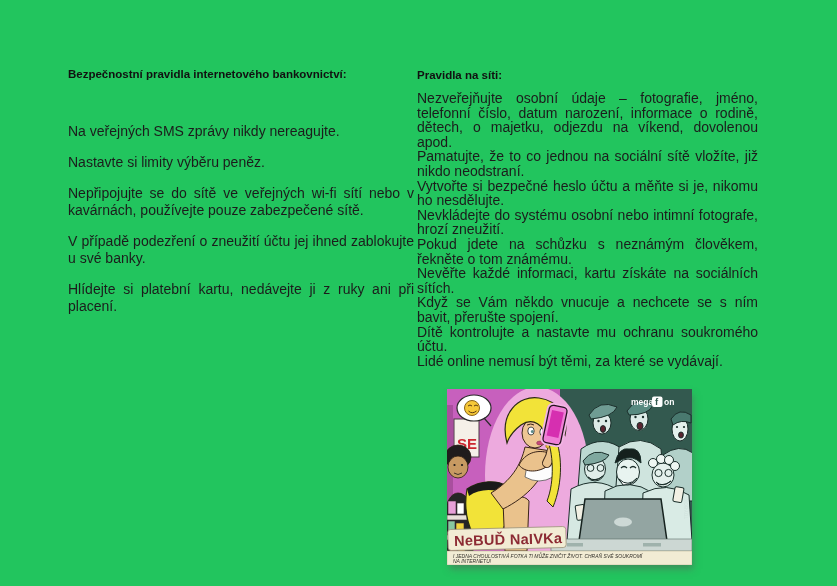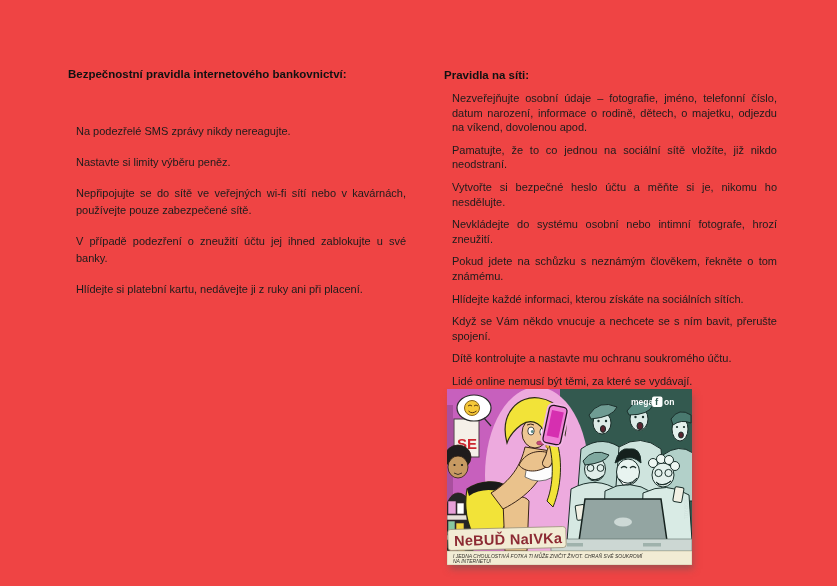--- a/index.html
+++ b/index.html
@@ -1,58 +1,58 @@
 <!DOCTYPE html>
 <html lang="cs"><head>
 <meta charset="utf-8">
 <style>
   html,body { margin:0; padding:0; background:#ffffff; }
   .page {
-    position:relative; width:837px; height:586px; background:#ef4444;
+    position:relative; width:837px; height:586px; background:#22c55e;
     font-family:"Liberation Sans", sans-serif; color:#1a1a1a; overflow:hidden;
   }
   .col { position:absolute; }
   .col-left  { left:68px;  top:66px; width:346px; }
-  .col-right { left:444px; top:68px; width:341px; }
+  .col-right { left:417px; top:68px; width:341px; }
   .col h2 { font-size:11.5px; font-weight:bold; margin:0; color:#111; }
   .col-left  h2 { line-height:17px; margin-bottom:40px; }
   .col-right h2 { line-height:15px; margin-bottom:8px; }
-  .col p { font-size:11px; text-align:justify; margin:8px; color:#1c1c1c; }
+  .col p { font-size:14px; text-align:justify; margin:0; color:#1c1c1c; }
   .col-left  p { line-height:17px;   margin-bottom:14px; }
   .col-right p { line-height:14.6px; margin-bottom:0; }
   .cartoon {
     position:absolute; left:447px; top:389px; width:245px; height:176px; margin:0;
     box-shadow:2px 5px 7px -1px rgba(90,90,90,0.5);
     background:#f2ecd4;
   }
   .cartoon svg { display:block; }
   .cartoon text { font-family:"Liberation Sans", sans-serif; }
 </style>
 </head>
 <body>
 
 <div class="page">
 
   <section class="col col-left">
     <h2>Bezpečnostní pravidla internetového bankovnictví:</h2>
-    <p>Na podezřelé SMS zprávy nikdy nereagujte.</p>
+    <p>Na veřejných SMS zprávy nikdy nereagujte.</p>
     <p>Nastavte si limity výběru peněz.</p>
     <p>Nepřipojujte se do sítě ve veřejných wi-fi sítí nebo v kavárnách, používejte pouze zabezpečené sítě.</p>
     <p>V případě podezření o zneužití účtu jej ihned zablokujte u své banky.</p>
     <p>Hlídejte si platební kartu, nedávejte ji z ruky ani při placení.</p>
   </section>
 
   <section class="col col-right">
     <h2>Pravidla na síti:</h2>
     <p>Nezveřejňujte osobní údaje – fotografie, jméno, telefonní číslo, datum narození, informace o rodině, dětech, o majetku, odjezdu na víkend, dovolenou apod.</p>
     <p>Pamatujte, že to co jednou na sociální sítě vložíte, již nikdo neodstraní.</p>
     <p>Vytvořte si bezpečné heslo účtu a měňte si je, nikomu ho nesdělujte.</p>
     <p>Nevkládejte do systému osobní nebo intimní fotografe, hrozí zneužití.</p>
     <p>Pokud jdete na schůzku s&nbsp;neznámým člověkem, řekněte o tom známému.</p>
-    <p>Hlídejte každé informaci, kterou získáte na sociálních sítích.</p>
+    <p>Nevěřte každé informaci, kartu získáte na sociálních sítích.</p>
     <p>Když se Vám někdo vnucuje a nechcete se s&nbsp;ním bavit, přerušte spojení.</p>
     <p>Dítě kontrolujte a nastavte mu ochranu soukromého účtu.</p>
     <p>Lidé online nemusí být těmi, za které se vydávají.</p>
   </section>
 
   <figure class="cartoon">
     <svg viewBox="0 0 245 176" width="245" height="176">
 
       <rect x="0" y="0" width="245" height="162" fill="#33594f"></rect>
       <rect x="0" y="0" width="113" height="162" fill="#c760bd"></rect>

